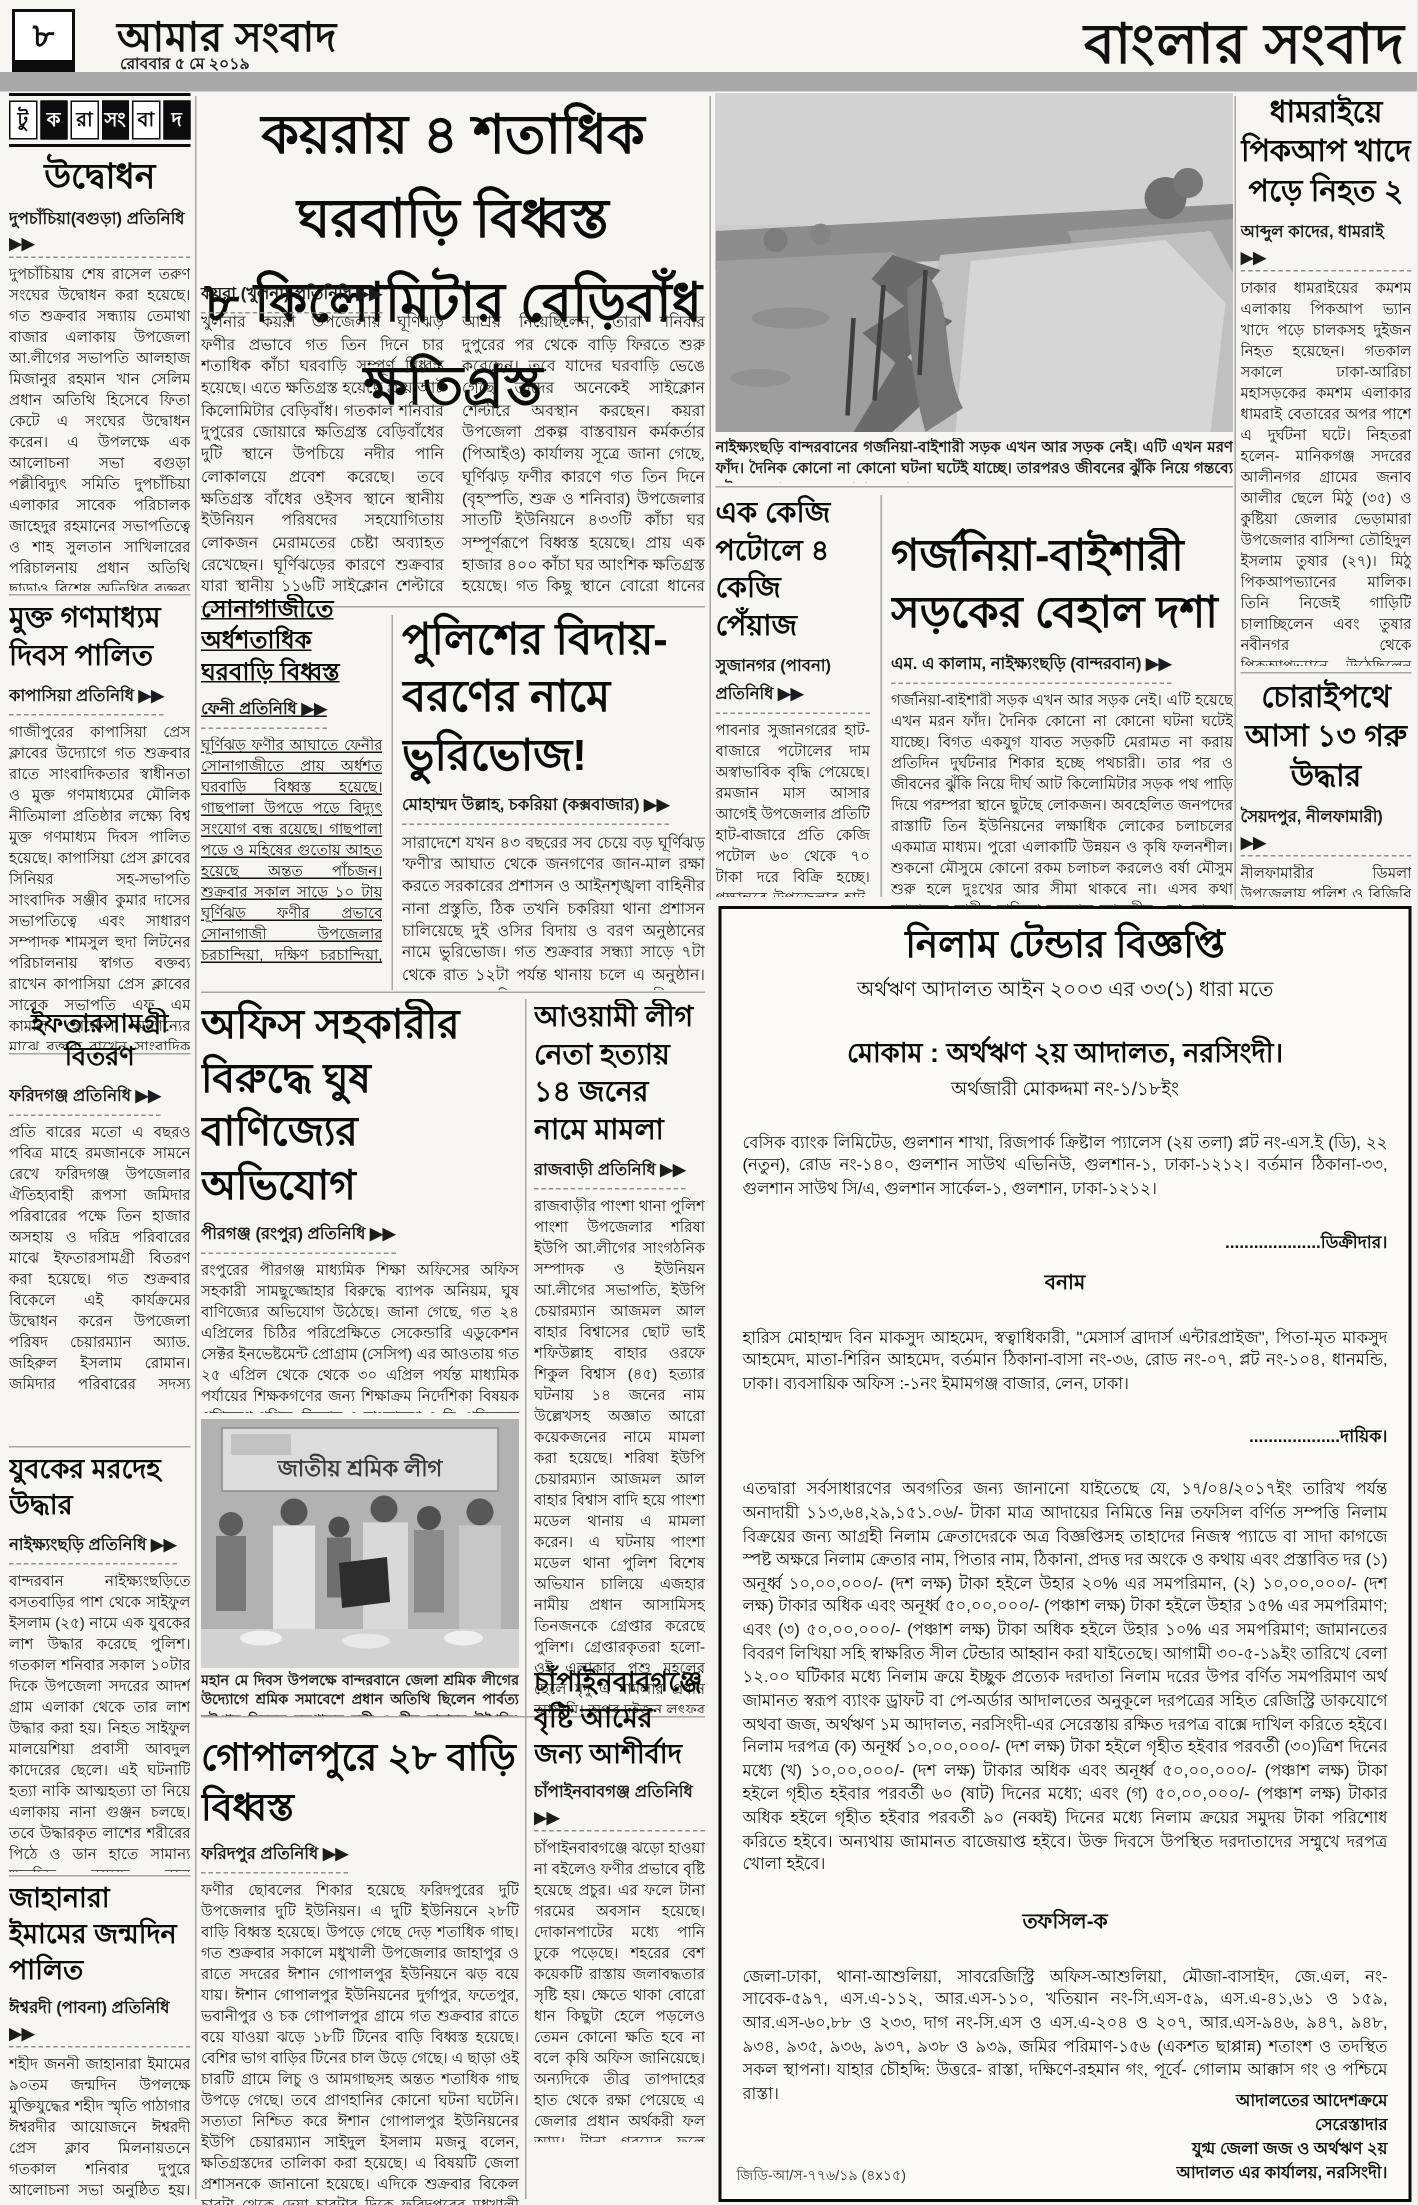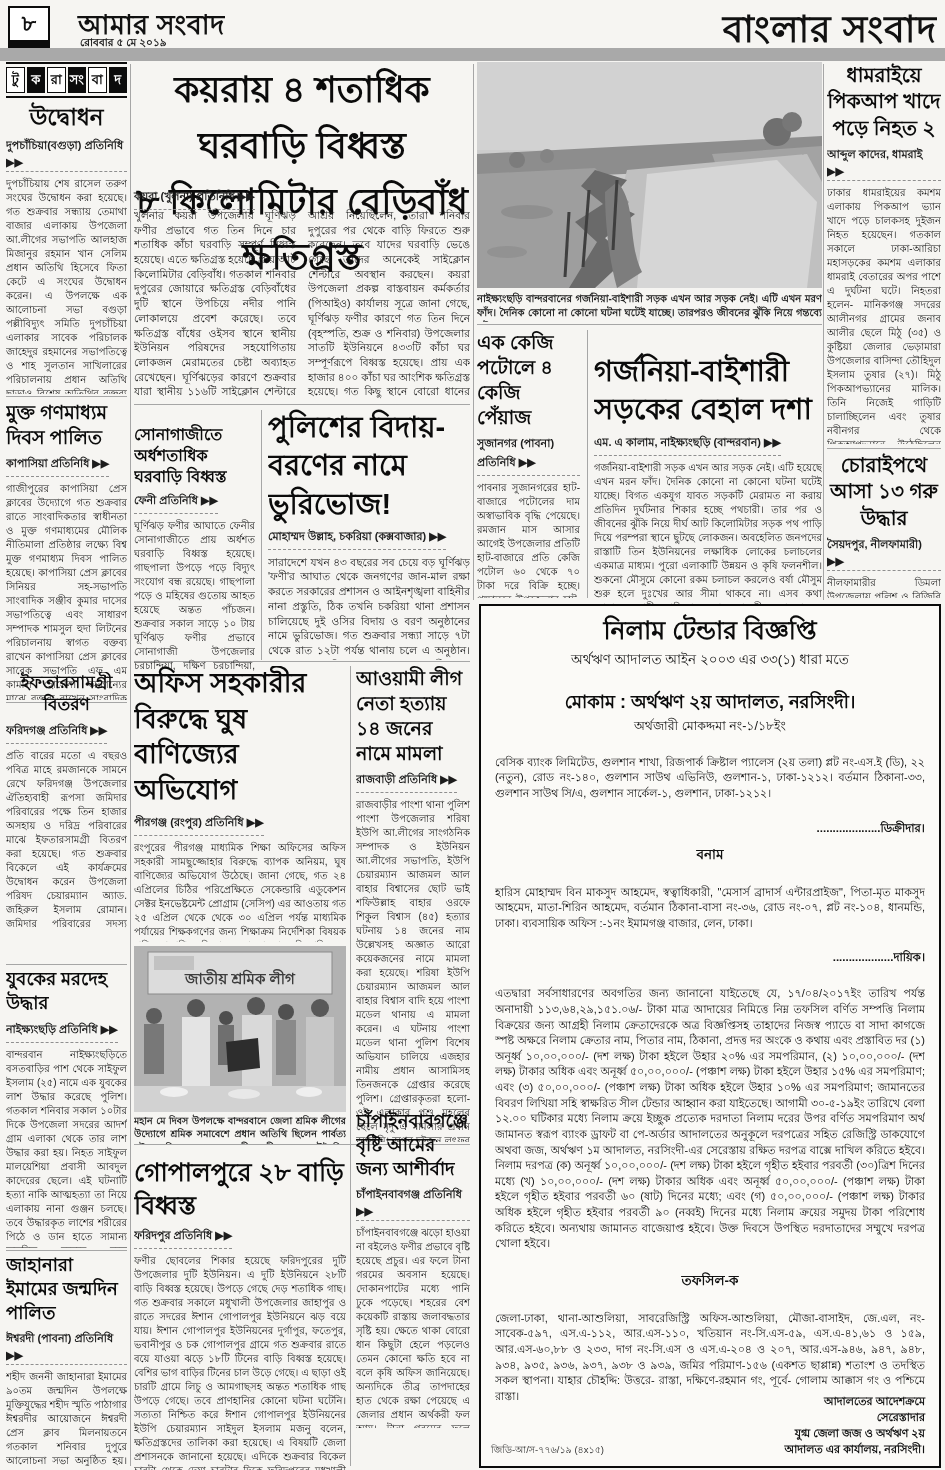--- a/index.html
+++ b/index.html
@@ -101,21 +101,21 @@
 
   <div class="abs" style="left:134px;top:62px;width:336px;text-align:center;">
     <h1 class="hl" style="font-size:36px;line-height:1.55;">কয়রায় ৪ শতাধিক ঘরবাড়ি বিধ্বস্ত</h1>
     <h1 class="hl" style="font-size:36px;line-height:1.55;">৮ কিলোমিটার বেড়িবাঁধ ক্ষতিগ্রস্ত</h1>
   </div>
   <div class="abs" style="left:134px;top:186px;">
     <span class="byline" style="margin:0;">কয়রা (খুলনা) প্রতিনিধি ▶▶</span>
   </div>
   <div class="abs btxt" style="left:134px;top:208px;width:336px;height:192px;column-count:2;column-gap:12px;">খুলনার কয়রা উপজেলায় ঘূর্ণিঝড় ফণীর প্রভাবে গত তিন দিনে চার শতাধিক কাঁচা ঘরবাড়ি সম্পূর্ণ বিধ্বস্ত হয়েছে। এতে ক্ষতিগ্রস্ত হয়েছে প্রায় আট কিলোমিটার বেড়িবাঁধ। গতকাল শনিবার দুপুরের জোয়ারে ক্ষতিগ্রস্ত বেড়িবাঁধের দুটি স্থানে উপচিয়ে নদীর পানি লোকালয়ে প্রবেশ করেছে। তবে ক্ষতিগ্রস্ত বাঁধের ওইসব স্থানে স্থানীয় ইউনিয়ন পরিষদের সহযোগিতায় লোকজন মেরামতের চেষ্টা অব্যাহত রেখেছেন। ঘূর্ণিঝড়ের কারণে শুক্রবার যারা স্থানীয় ১১৬টি সাইক্লোন শেল্টারে আশ্রয় নিয়েছিলেন, তারা শনিবার দুপুরের পর থেকে বাড়ি ফিরতে শুরু করেছেন। তবে যাদের ঘরবাড়ি ভেঙে গেছে তাদের অনেকেই সাইক্লোন শেল্টারে অবস্থান করছেন। কয়রা উপজেলা প্রকল্প বাস্তবায়ন কর্মকর্তার (পিআইও) কার্যালয় সূত্রে জানা গেছে, ঘূর্ণিঝড় ফণীর কারণে গত তিন দিনে (বৃহস্পতি, শুক্র ও শনিবার) উপজেলার সাতটি ইউনিয়নে ৪৩৩টি কাঁচা ঘর সম্পূর্ণরূপে বিধ্বস্ত হয়েছে। প্রায় এক হাজার ৪০০ কাঁচা ঘর আংশিক ক্ষতিগ্রস্ত হয়েছে। গত কিছু স্থানে বোরো ধানের ক্ষতি হয়েছে বলে জানা গেছে। তবে স্থানীয় চিংড়ি ঘেরের কোনো ক্ষতি হয়নি। ফণীর প্রভাবে স্থানীয় নদীতে পানি বৃদ্ধি হওয়ায় আট কিলোমিটার বেড়িবাঁধ ক্ষতিগ্রস্ত হয়েছে। সবচেয়ে বেশি ক্ষতিগ্রস্ত হয়েছে কয়রা সদর ইউনিয়নের হরিণখোলা, ঘাটাখালি, উত্তর বেদকাশি ইউনিয়নের গাববুনিয়া, ইউনিয়নের মাটিয়াভাঙা ও চরামুখা এলাকা। এসব এলাকায় বাঁধ উপচে নদীর পানি প্রবেশ করেছে। ঘাটাখালি গ্রামের আতিয়ার শেখ বলেন, ঝড়ে ঘরবাড়ি ও গাছগাছালির ক্ষতি হলেও ঘেরের মাছ ভালো আছে ভেবে কিছুটা স্বস্তিতে আছি। 'তবে বাঁধের যে অবস্থা তাতে কখন কি হইয়ে যায় বুঝতি পারতিছি নে।' মাটিয়াভাঙা গ্রামের বাসিন্দা ও স্থানীয় ইউনিয়ন পরিষদের সদস্য গাজী বেলাল হোসেন জানিয়েছেন, গ্রামের বেশির ভাগ লোকের ঘরবাড়ি ভেঙে গেছে। অনেকের ঘরের টিনের চাল উড়ে গেছে। তারা সাইক্লোন শেল্টারে অবস্থান করছেন। তবে স্থানীয়দের কথা ফনির আতঙ্ক কেটে গেলেও পাউবোর বেড়িবাঁধ ভাঙন আতঙ্ক এখনো কাটেনি। কয়রা উপজেলা নির্বাহী কর্মকর্তা শিমুল কুমার সাহা জানিয়েছেন, ক্ষতিগ্রস্তদের তালিকা জেলা প্রশাসকের কার্যালয়ে পাঠানো হয়েছে। তাৎক্ষণিকভাবে ঘরবাড়ি মেরামতের জন্য কিছু সহযোগিতা করা হয়েছে। বাকিদের দ্রুত সহযোগিতা করা হবে। উল্লেখ্য, ঘূর্ণিঝড় ফণীর কারণে গত শুক্রবার কয়রা উপজেলার ১১৬টি সাইক্লোন শেল্টারে ৮৯ হাজার মানুষ আশ্রয় গ্রহণ করেন। গতকাল শনিবার দুপুরের পর অধিকাংশ লোকজন বাড়ি ফিরে গেছেন। তবে ঘরবাড়ি ক্ষতিগ্রস্ত হওয়ায় এ মুহূর্তে চার শতাধিক লোক বিভিন্ন আশ্রয়কেন্দ্রে অবস্থান করছেন। কয়রা-পাইকগাছার সংসদ সদস্য আলহাজ মো. আক্তারুজ্জামান বাবু ও কয়রা উপজেলা পরিষদের নবনির্বাচিত চেয়ারম্যান আলহাজ এস এম শফিকুল ইসলাম ক্ষতিগ্রস্ত এলাকার মানুষের খোঁজখবর নেন ও ভাঙনকবলিত বেড়িবাঁধ পরিদর্শন করেন।</div>
 
-  <div class="abs article" style="left:134px;top:424px;width:121px;height:250px;">
+  <div class="abs article" style="left:134px;top:396px;width:121px;height:250px;text-decoration:underline;">
     <h3 class="hl" style="font-size:16px;">সোনাগাজীতে অর্ধশতাধিক ঘরবাড়ি বিধ্বস্ত</h3>
     <span class="byline">ফেনী প্রতিনিধি ▶▶</span>
     <div class="btxt" style="font-size:10px;">ঘূর্ণিঝড় ফণীর আঘাতে ফেনীর সোনাগাজীতে প্রায় অর্ধশত ঘরবাড়ি বিধ্বস্ত হয়েছে। গাছপালা উপড়ে পড়ে বিদ্যুৎ সংযোগ বন্ধ রয়েছে। গাছপালা পড়ে ও মহিষের গুতোয় আহত হয়েছে অন্তত পাঁচজন। শুক্রবার সকাল সাড়ে ১০ টায় ঘূর্ণিঝড় ফণীর প্রভাবে সোনাগাজী উপজেলার চরচান্দিয়া, দক্ষিণ চরচান্দিয়া, দাস পাড়া, জেলে পাড়াসহ একাধিক এলাকায় তীব্র বাতাসে ঘরবাড়ি বিধ্বস্ত হয়। এ সময় বাড়ির টিনের চাল উপড়ে পড়ে। কাঁচা ঘরবাড়ি হেলে পড়ে ঘরের মালামাল নষ্ট হয়। ভোর থেকে বিদ্যুৎ বিচ্ছিন্ন রয়েছে পুরো উপজেলা। জোয়ারের পানিতে তলিয়ে গেছে জমির ফসল।</div>
   </div>
   <div class="abs article" style="left:268px;top:408px;width:202px;height:252px;">
     <h3 class="hl" style="font-size:29px;">পুলিশের বিদায়-বরণের নামে ভুরিভোজ!</h3>
     <span class="byline">মোহাম্মদ উল্লাহ, চকরিয়া (কক্সবাজার) ▶▶</span>
     <div class="btxt">সারাদেশে যখন ৪৩ বছরের সব চেয়ে বড় ঘূর্ণিঝড় 'ফণী'র আঘাত থেকে জনগণের জান-মাল রক্ষা করতে সরকারের প্রশাসন ও আইনশৃঙ্খলা বাহিনীর নানা প্রস্তুতি, ঠিক তখনি চকরিয়া থানা প্রশাসন চালিয়েছে দুই ওসির বিদায় ও বরণ অনুষ্ঠানের নামে ভুরিভোজ। গত শুক্রবার সন্ধ্যা সাড়ে ৭টা থেকে রাত ১২টা পর্যন্ত থানায় চলে এ অনুষ্ঠান। আবহাওয়া অধিদপ্তরের খবর অনুযায়ী গত শুক্রবার মহা-প্রলয়ংকারি ঘূর্ণি ঝড় 'ফণী' আঘাত করেছিল ভারতের ওড়িশ্যায়। আবহাওয়া অফিসের পূর্বাভাসে যদিও ওইদিন তথা শুক্রবার সন্ধ্যায় ঘূর্ণিঝড়টি বাংলাদেশেই আঘাত হানার কথা। কিন্তু এমন আতঙ্কিত পরিস্থিতিতে দুর্যোগের প্রস্তুতি না নিয়ে চকরিয়া থানার কর্মকর্তা ও কর্মচারিরা ব্যস্ত হয়ে পড়েন বিদায় ও বরণ অনুষ্ঠানের নামে ভুরিভোজে। মানুষের জান-মালের নিরাপত্তার প্রস্তুতি না নিয়ে চকরিয়া থানা পুলিশ আমোদ-ফুর্তিতে ব্যস্ত হয়ে পড়ায় সাধারণ মানুষের মাঝে ক্ষোভের সঞ্চার হয়েছে। ক্ষোভ প্রকাশ করে কজন জানান, যখন জান-মালের নিরাপত্তা নিয়ে সারাদেশে সরকার ও সরকারের সংশ্লিষ্ট দপ্তরের দায়িত্বপ্রাপ্ত লোকজন ব্যস্ত, এ অবস্থায় পুলিশের মত একটি দায়িত্বশীল প্রতিষ্ঠান কী করে বিদায় ও বরণ অনুষ্ঠানের নামে ভুরি-ভোজ করে?</div>
   </div>
 

